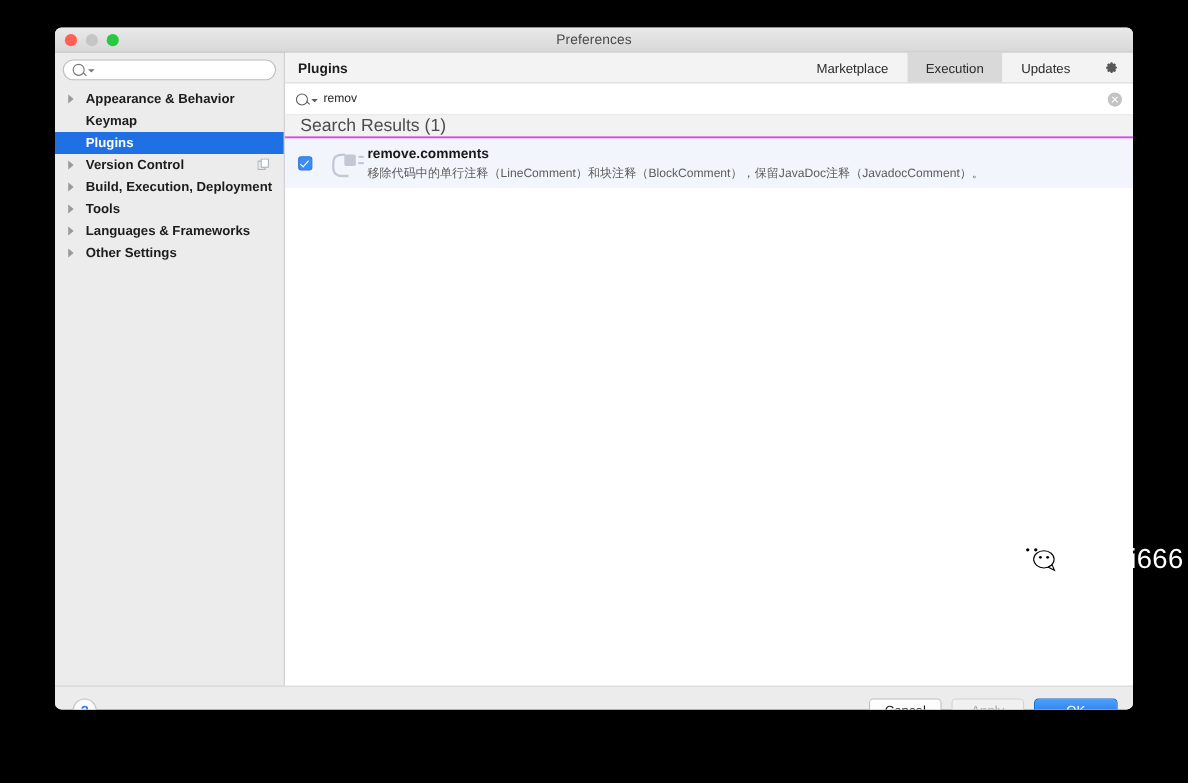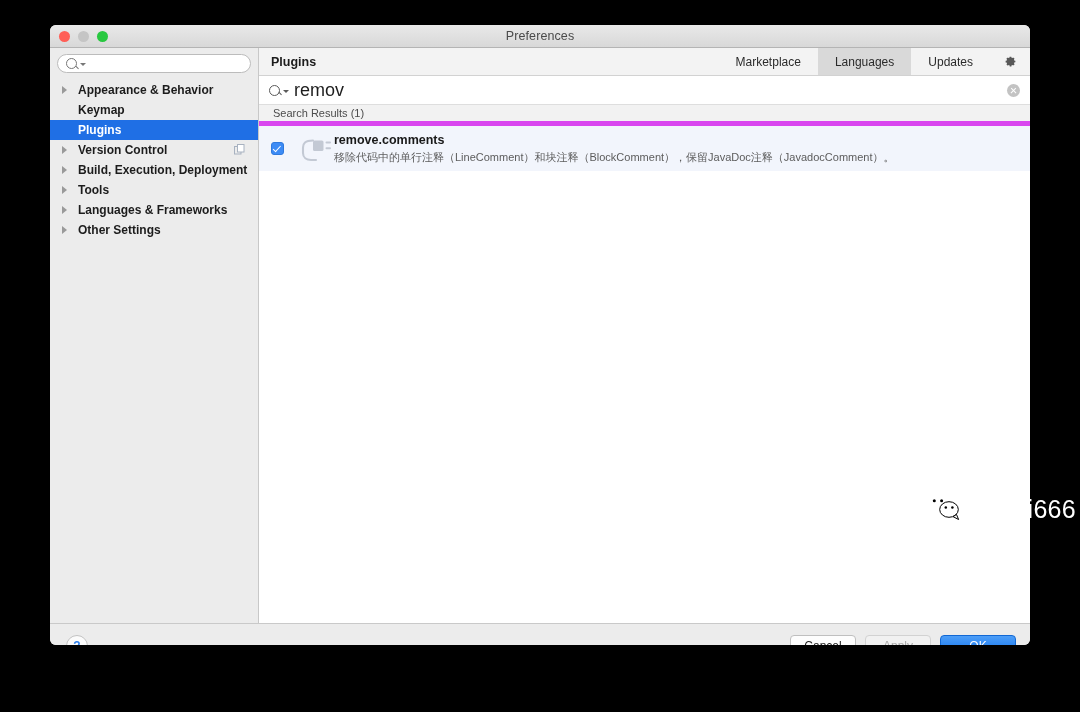--- a/index.html
+++ b/index.html
@@ -223,21 +223,21 @@
     border-bottom: 1px solid #dedede;
     display: flex;
     align-items: center;
     padding: 0 10px 0 10px;
     box-sizing: border-box;
   }
   .search-row .mag { border-color: #5a5a5a; }
   .search-row .mag::after { background: #5a5a5a; }
   .search-row .mag-caret { border-top-color: #5a5a5a; }
   .search-value {
-    font-size: 18px;
+    font-size: 11px;
     color: #1d1d1d;
     margin-left: 5px;
     flex: 1;
   }
   .clear-btn {
     width: 13px;
     height: 13px;
     border-radius: 50%;
     background: #c3c3c3;
     position: relative;
@@ -251,25 +251,25 @@
     width: 7px;
     height: 1.4px;
     background: #ffffff;
   }
   .clear-btn::before { transform: rotate(45deg); }
   .clear-btn::after  { transform: rotate(-45deg); }
 
   .results-header {
     height: 21px;
     background: #f2f2f2;
-    border-bottom: 5px solid #d946ef;
+    border-bottom: 2px solid #d946ef;
     display: flex;
     align-items: center;
     padding-left: 14px;
-    font-size: 11px;
+    font-size: 16px;
     color: #4c4c4c;
     box-sizing: border-box;
   }
 
   .result-list {
     flex: 1;
     background: #ffffff;
     overflow: hidden;
   }
   .plugin-row {
@@ -484,21 +484,21 @@
           </div>
 
         </div>
       </div>
 
       <div class="main">
 
         <div class="plugins-header">
           <div class="plugins-title">Plugins</div>
           <div class="tab">Marketplace</div>
-          <div class="tab active">Languages</div>
+          <div class="tab active">Execution</div>
           <div class="tab">Updates</div>
           <div class="tab-gear">
             <svg width="13" height="13" viewBox="0 0 16 16">
               <path fill="#585858" d="M8 5.1A2.9 2.9 0 1 0 8 10.9 2.9 2.9 0 1 0 8 5.1zM8 9.5A1.5 1.5 0 1 1 8 6.5 1.5 1.5 0 1 1 8 9.5z"></path>
               <path fill="#585858" d="M14 7h-1.2a4.9 4.9 0 0 0-.6-1.4l.85-.85-1.8-1.8-.85.85A4.9 4.9 0 0 0 9 3.2V2H6.9v1.2a4.9 4.9 0 0 0-1.4.6l-.85-.85-1.8 1.8.85.85A4.9 4.9 0 0 0 3.2 7H2v2.1h1.2c.13.5.34.96.6 1.4l-.85.85 1.8 1.8.85-.85c.44.26.9.47 1.4.6V14h2.1v-1.2c.5-.13.96-.34 1.4-.6l.85.85 1.8-1.8-.85-.85c.26-.44.47-.9.6-1.4H14V7z"></path>
             </svg>
           </div>
         </div>
 
         <div class="search-row">

